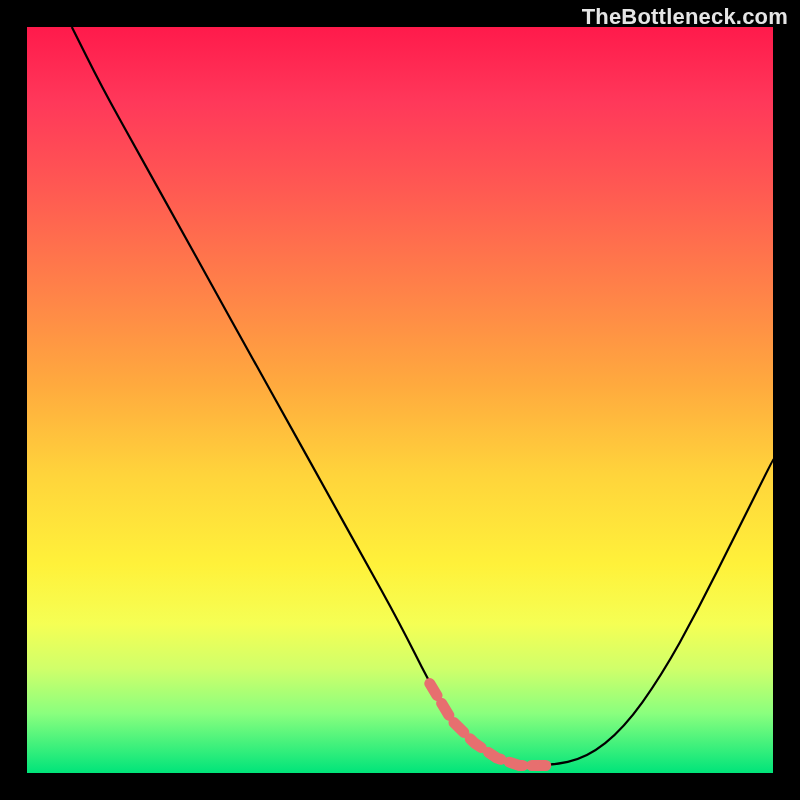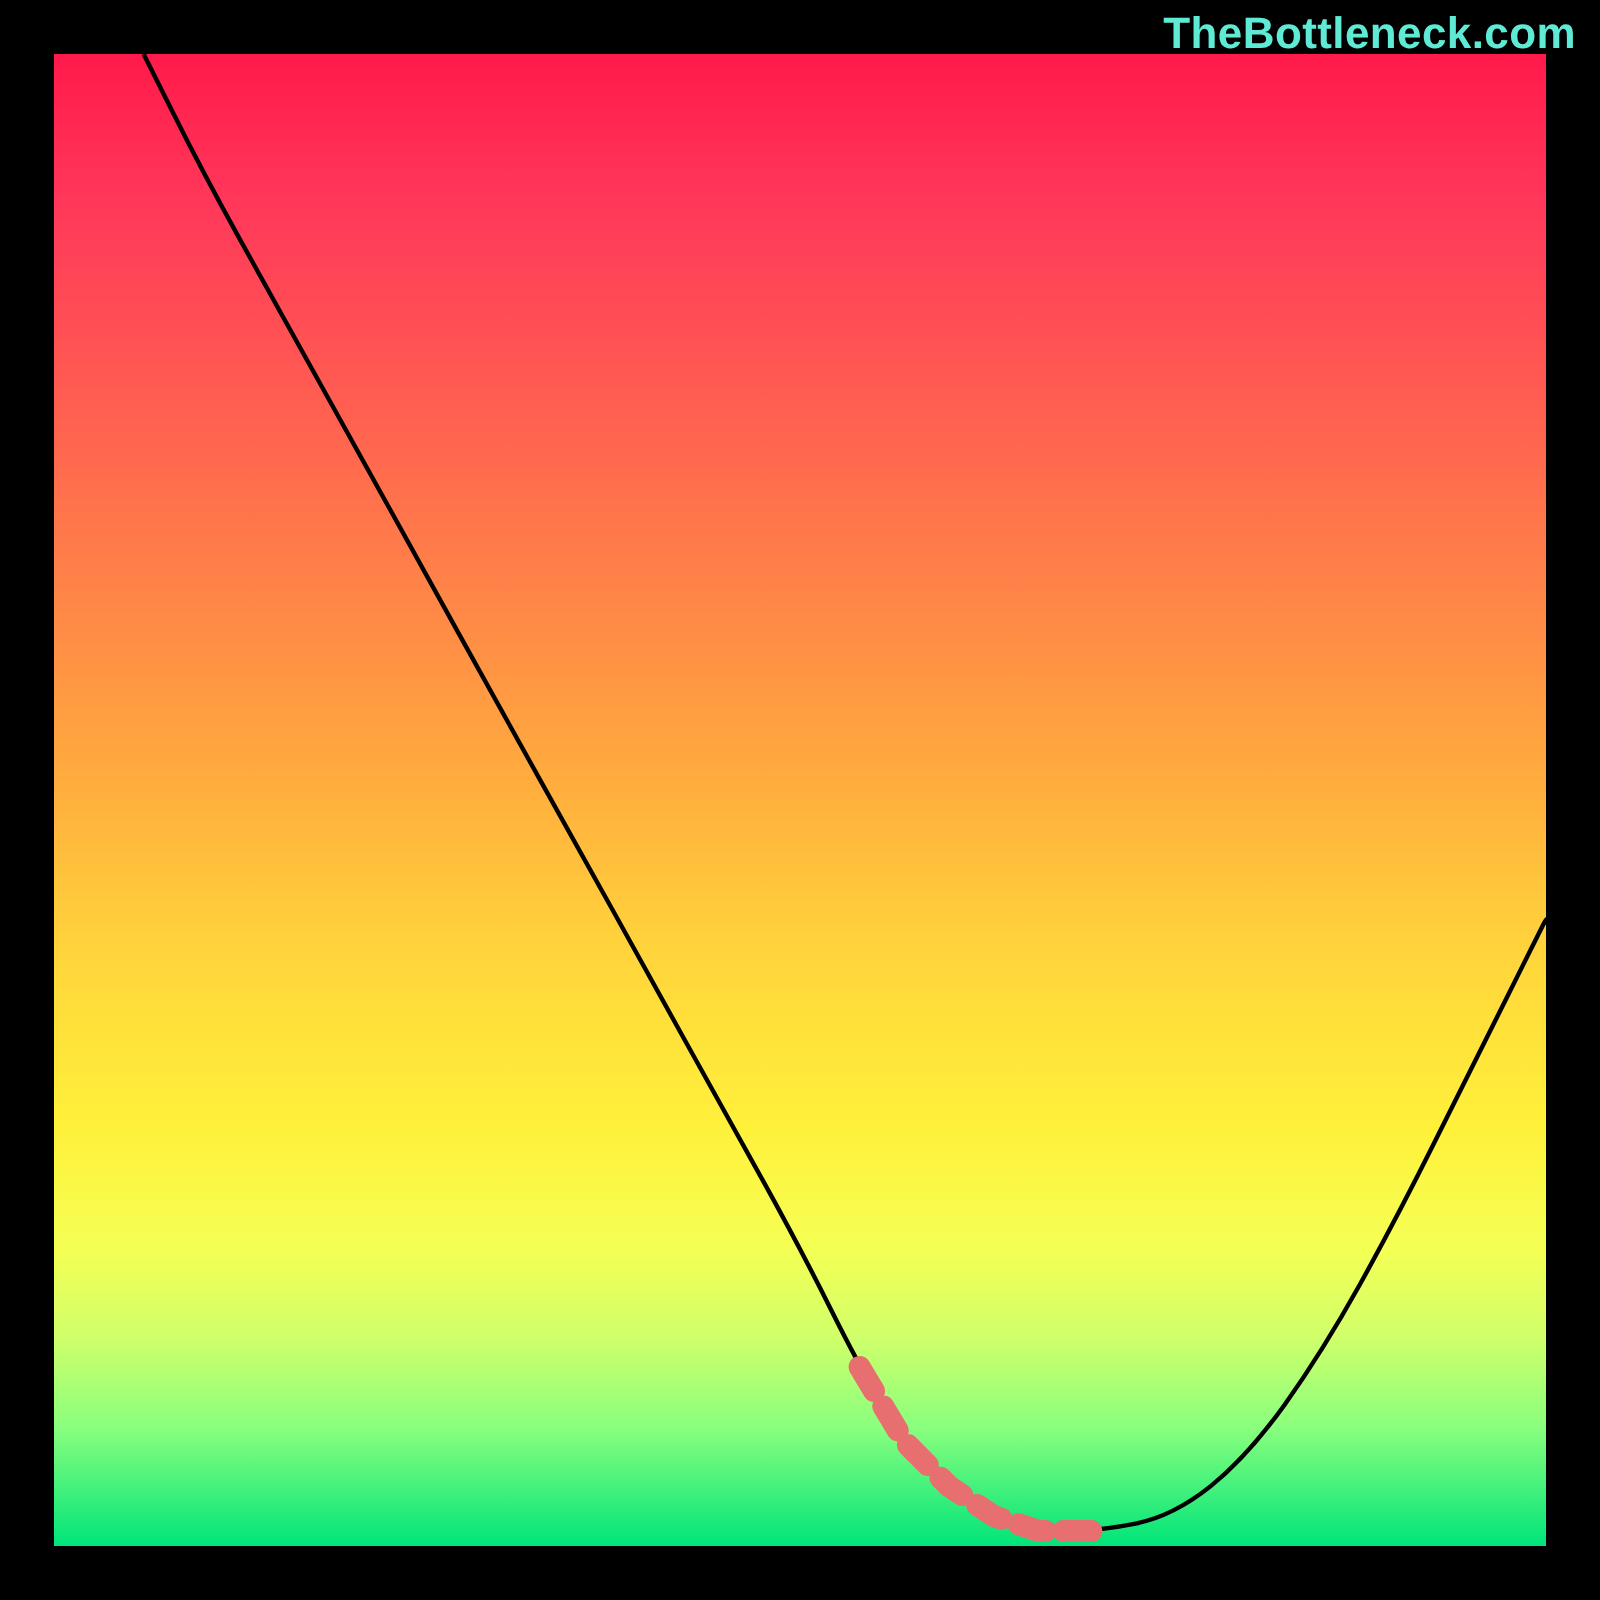--- a/index.html
+++ b/index.html
@@ -35,21 +35,21 @@
       #fff13a 72%,
       #f5ff54 80%,
       #d0ff6a 86%,
       #8aff7e 92%,
       #00e47a 100%);
   }
   .watermark {
     position: absolute;
     top: 4px;
     right: 12px;
-    color: #5eead4;
+    color: #e5e5e5;
     font-weight: 600;
     font-size: 22px;
     letter-spacing: 0.2px;
   }
   svg.curve {
     position: absolute;
     top: 0;
     left: 0;
     width: 746px;
     height: 746px;

